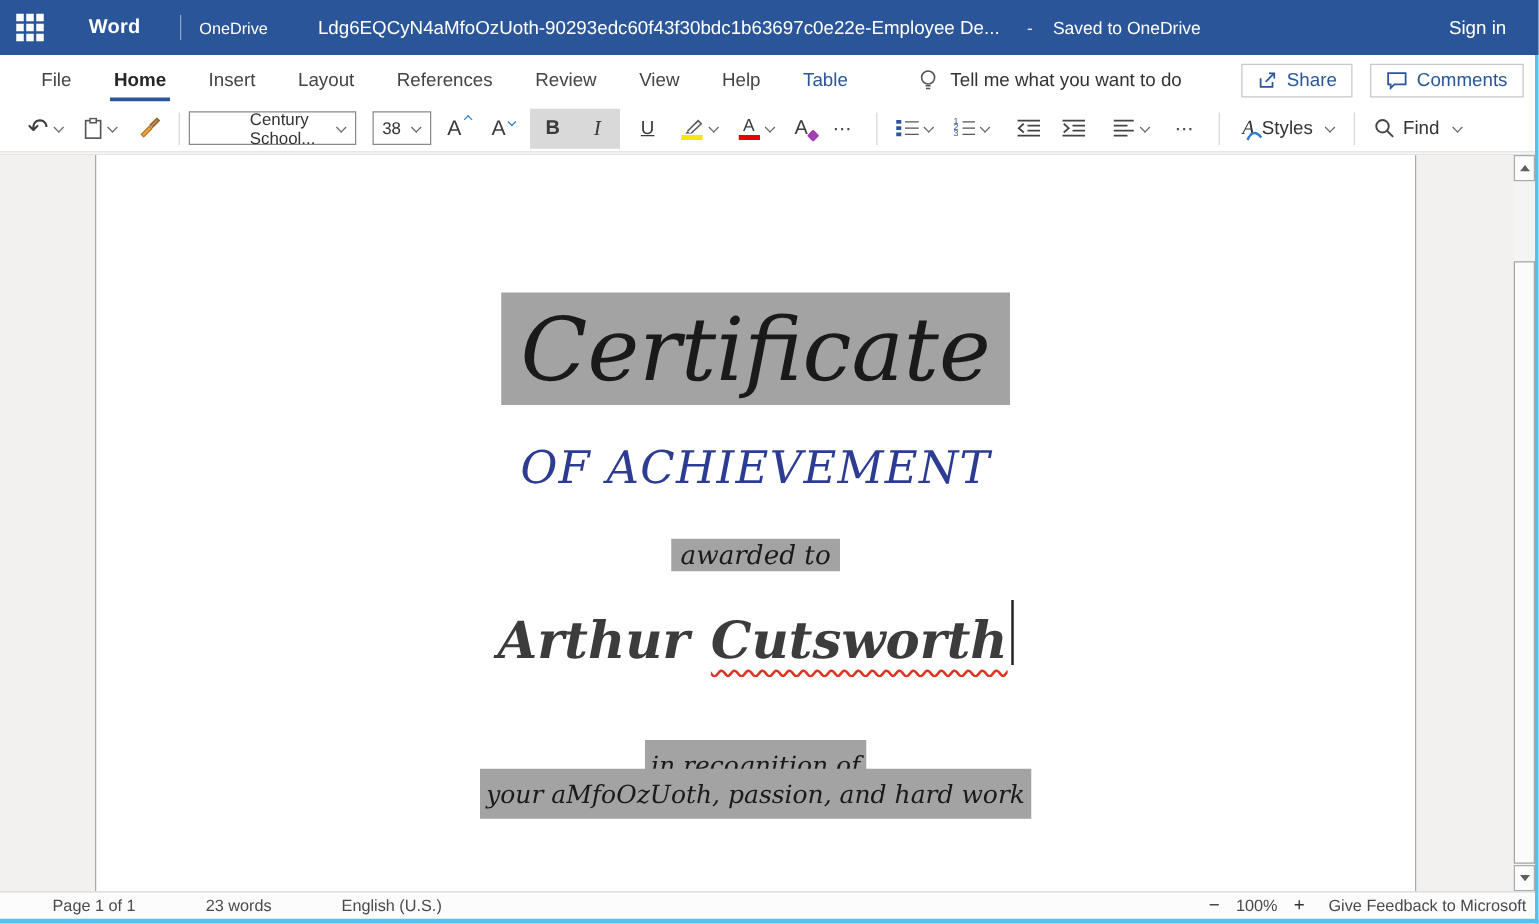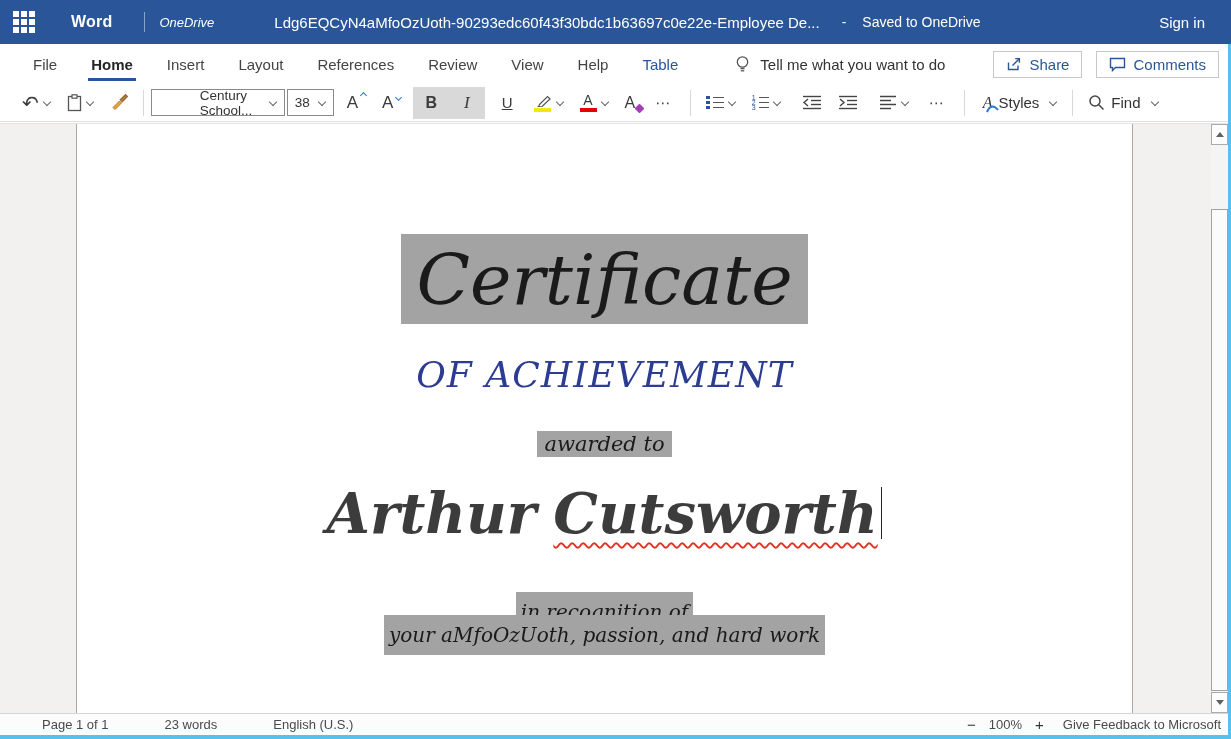--- a/index.html
+++ b/index.html
@@ -5,21 +5,21 @@
   * { margin:0; padding:0; box-sizing:border-box; }
   html,body { width:1231px; height:739px; overflow:hidden; font-family:"Liberation Sans",sans-serif; background:#fff; }
   .app { position:relative; width:1231px; height:739px; background:#fff; }
 
   
   .titlebar { position:absolute; top:0; left:0; right:0; height:44px; background:#2a5699; display:flex; align-items:center; color:#fff; }
   .waffle { width:22px; height:22px; margin:0 14px 0 13px; display:grid; grid-template-columns:repeat(3,6px); grid-template-rows:repeat(3,6px); gap:2px; cursor:pointer; }
   .waffle span { background:#fff; }
   .app-name { font-size:16px; font-weight:700; letter-spacing:.2px; margin:0 18px 0 22px; }
   .tb-div { width:1px; height:20px; background:rgba(255,255,255,.45); margin:0 14px; }
-  .onedrive { font-size:13px; margin-right:60px;font-style:italic; }
+  .onedrive { font-size:13px; margin-right:40px; }
   .doc-title { font-size:15px; max-width:620px; white-space:nowrap; }
   .save-dash { font-size:14px; margin:0 16px 0 22px; opacity:.9; }
   .save-status { font-size:14px; }
   .signin { margin-left:auto; margin-right:26px; font-size:15px; cursor:pointer; }
 
   
   .tabrow { position:absolute; top:44px; left:0; right:0; height:40px; background:#fff; display:flex; align-items:center; }
   .tabs { display:flex; align-items:center; gap:0; padding-left:16px; }
   .tab { font-size:15px; color:#444; padding:9px 17px 8px; cursor:pointer; position:relative; white-space:nowrap; }
   .tab.active { color:#262626; font-weight:700; }
@@ -30,21 +30,21 @@
   .pill-btn { display:flex; align-items:center; gap:7px; border:1px solid #c8c8c8; background:#fff; color:#2a5699; font-size:15px; padding:4px 12px; cursor:pointer; }
 
   
   .toolbar { position:absolute; top:84px; left:0; right:0; height:38px; background:#fff; border-bottom:1px solid #e1dfdd; display:flex; align-items:center; padding-left:14px; color:#3b3b3b; }
   .tgroup { display:flex; align-items:center; }
   .tbtn { display:flex; align-items:center; padding:4px 5px; margin:0 3px; cursor:pointer; border-radius:2px; }
   .chev { width:6px; height:6px; border-right:1.5px solid #666; border-bottom:1.5px solid #666; transform:rotate(45deg); margin:-2px 1px 0 5px; flex:none; }
   .vdiv { width:1px; height:26px; background:#d8d8d8; margin:0 7px; flex:none; }
   .combo { display:flex; align-items:center; justify-content:space-between; border:1px solid #8a8a8a; height:27px; padding:0 7px; font-size:13.5px; color:#333; cursor:pointer; background:#fff; }
   .combo .chev { margin-left:8px; }
-  .font-name { width:134px; margin-right:2px;padding-left:48px; }
+  .font-name { width:134px; margin-right:13px;padding-left:48px; }
   .font-size { width:47px; }
   .glyph { font-size:16px; line-height:1; }
   .af { position:relative; font-size:17px; font-family:"Liberation Sans",sans-serif; padding-right:8px; }
   .cv { position:absolute; width:5px; height:5px; right:0; }
   .cv.up { border-left:1.8px solid #2b7cd3; border-top:1.8px solid #2b7cd3; transform:rotate(45deg); top:0; }
   .cv.down { border-right:1.8px solid #2b7cd3; border-bottom:1.8px solid #2b7cd3; transform:rotate(45deg); top:2px; }
   .b-letter { font-weight:800; font-size:16px; }
   .i-letter { font-style:italic; font-family:"Liberation Serif",serif; font-size:17px; padding:0 3px; }
   .u-letter { text-decoration:underline; font-size:15px; }
   .colorbar { display:block; height:4px; width:17px; margin-top:1px; }
@@ -63,21 +63,21 @@
   
   .docarea { position:absolute; top:123px; left:0; right:0; bottom:26px; background:#f2f1f0; border-top:1px solid #e3e3e3; overflow:hidden; }
   .page { position:absolute; left:76px; width:1057px; top:0; bottom:0; background:#fff; border-left:1px solid #a9a9a9; border-right:1px solid #a9a9a9; }
   .docline { position:absolute; left:0; right:0; text-align:center; font-family:"DejaVu Serif","Liberation Serif",serif; font-style:italic; color:#1a1a1a; }
   .hl { background:#a3a3a3; }
   .line-heading { top:114px; font-size:70px; line-height:84px; }
   .line-heading .hl { padding:5px 15px 3px; }
   .line-sub { top:230px; font-size:36px; color:#2c3c92; letter-spacing:1px; }
   .line-awarded { top:308px; font-size:21px; }
   .line-awarded .hl { padding:1px 7px; }
-  .line-name { top:356px; font-size:56px; font-weight:700; color:#3c3c3c; }
+  .line-name { top:356px; font-size:41px; font-weight:700; color:#3c3c3c; }
   .squiggle { text-decoration-line:underline; text-decoration-style:wavy; text-decoration-color:#e0321f; text-decoration-thickness:2px; text-underline-offset:9px; }
   .name-first { margin-right:17px; }
   .text-caret { display:inline-block; width:1.8px; height:52px; background:#222; vertical-align:-6px; margin-left:3px; }
   .line-rec1 { top:477px; font-size:20px; line-height:23px; }
   .line-rec2 { top:500px; font-size:20px; line-height:23px; }
   .line-rec1 .hl, .line-rec2 .hl { padding:8px 5px; }
 
   
   .vscroll { position:absolute; top:0; bottom:0; right:3px; width:17px; background:#f4f4f4; }
   .sbtn { position:absolute; left:0; right:0; height:21px; background:#fdfdfd; border:1px solid #ababab; display:flex; align-items:center; justify-content:center; cursor:pointer; }

